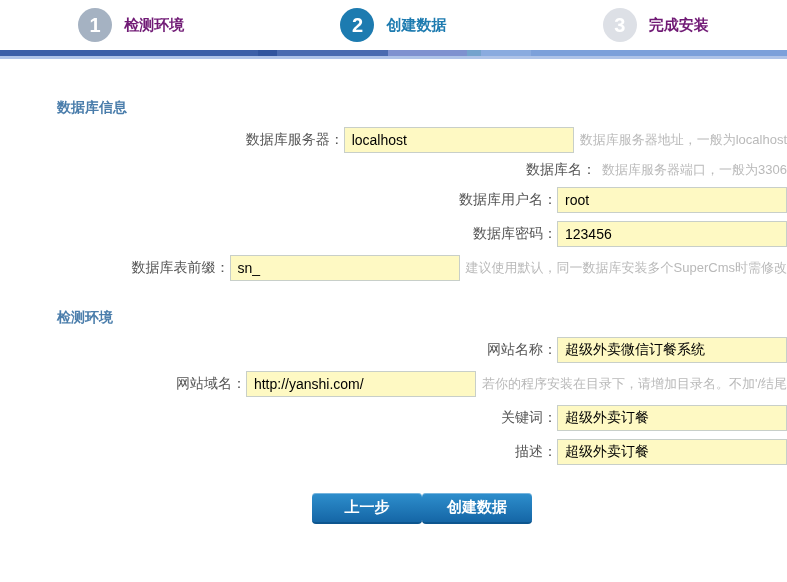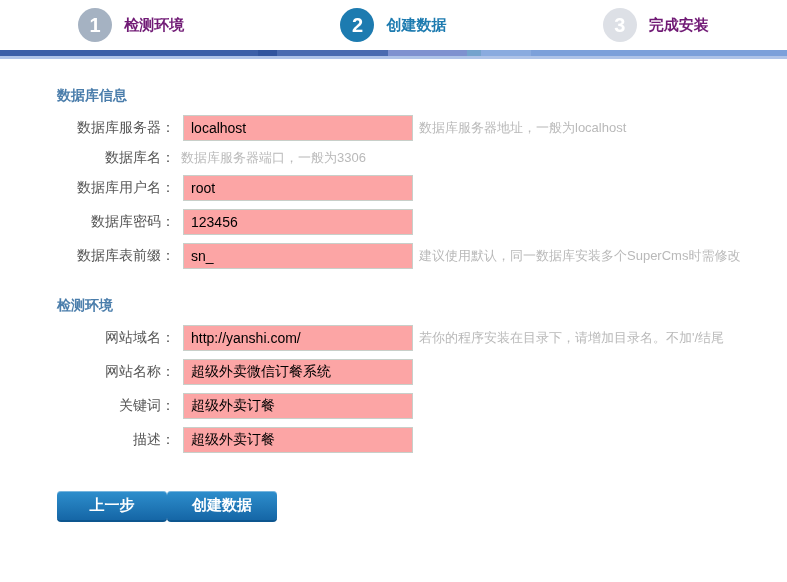--- a/index.html
+++ b/index.html
@@ -28,34 +28,34 @@
       #3b5fa8 0, #3b5fa8 258px,
       #30549e 258px, #30549e 277px,
       #4a6bb0 277px, #4a6bb0 388px,
       #7e91cf 388px, #7e91cf 467px,
       #74a3cd 467px, #74a3cd 481px,
       #8aabdf 481px, #8aabdf 531px,
       #7ca0da 531px, #7ca0da 100%);
   }
   .progress-sub { height:3px; background:#aec3e8; }
   
-  .content { padding:28px 0 0 57px; }
+  .content { padding:40px 0 0 57px; }
   .section-title { color:#4a7dab; font-weight:bold; font-size:14px; margin:0 0 10px 0; }
   .section + .section { margin-top:28px; }
-  .row { display:flex; align-items:center; margin-bottom:8px; }
+  .row { display:flex; align-items:center; margin-bottom:8px;justify-content:flex-end; }
   .row .flabel { width:118px; text-align:right; color:#555; font-size:14px; flex:none; }
   .row input {
     width:230px; height:26px; flex:none;
-    background:#fca5a5; border:1px solid #c8cfc9;
-    margin-left:8px; padding:0 7px; font-size:14px; color:#000;
+    background:#fef9c3; border:1px solid #c8cfc9;
+    padding:0 7px; font-size:14px; color:#000;
     font-family:inherit; outline:none;
   }
   .row .hint { margin-left:6px; color:#b9b9b9; font-size:13px; white-space:nowrap; }
   
-  .buttons { display:flex; margin-top:38px; }
+  .buttons { display:flex; justify-content:center; margin-top:28px; }
   .btn {
     min-width:110px; height:31px; padding:0 20px;
     border:none; border-bottom:2px solid #0d568f; border-radius:4px;
     background:linear-gradient(#2e8fcd,#1566a6);
     box-shadow:inset 0 1px 0 rgba(255,255,255,.35);
     color:#fff; font-size:15px; font-weight:bold; font-family:inherit;
     cursor:pointer;
   }
 </style>
 </head>
@@ -110,28 +110,28 @@
       <span class="flabel">数据库表前缀：</span>
       <input type="text" value="sn_" style="">
       <span class="hint">建议使用默认，同一数据库安装多个SuperCms时需修改</span>
     </div>
   </div>
 
   <div class="section">
     <div class="section-title">检测环境</div>
 
     <div class="row">
+      <span class="flabel">网站名称：</span>
+      <input type="text" value="超级外卖微信订餐系统" style="">
+    </div>
+
+    <div class="row">
       <span class="flabel">网站域名：</span>
       <input type="text" value="http://yanshi.com/" style="">
       <span class="hint">若你的程序安装在目录下，请增加目录名。不加'/结尾</span>
-    </div>
-
-    <div class="row">
-      <span class="flabel">网站名称：</span>
-      <input type="text" value="超级外卖微信订餐系统" style="">
     </div>
 
     <div class="row">
       <span class="flabel">关键词：</span>
       <input type="text" value="超级外卖订餐" style="">
     </div>
 
     <div class="row">
       <span class="flabel">描述：</span>
       <input type="text" value="超级外卖订餐" style="">

